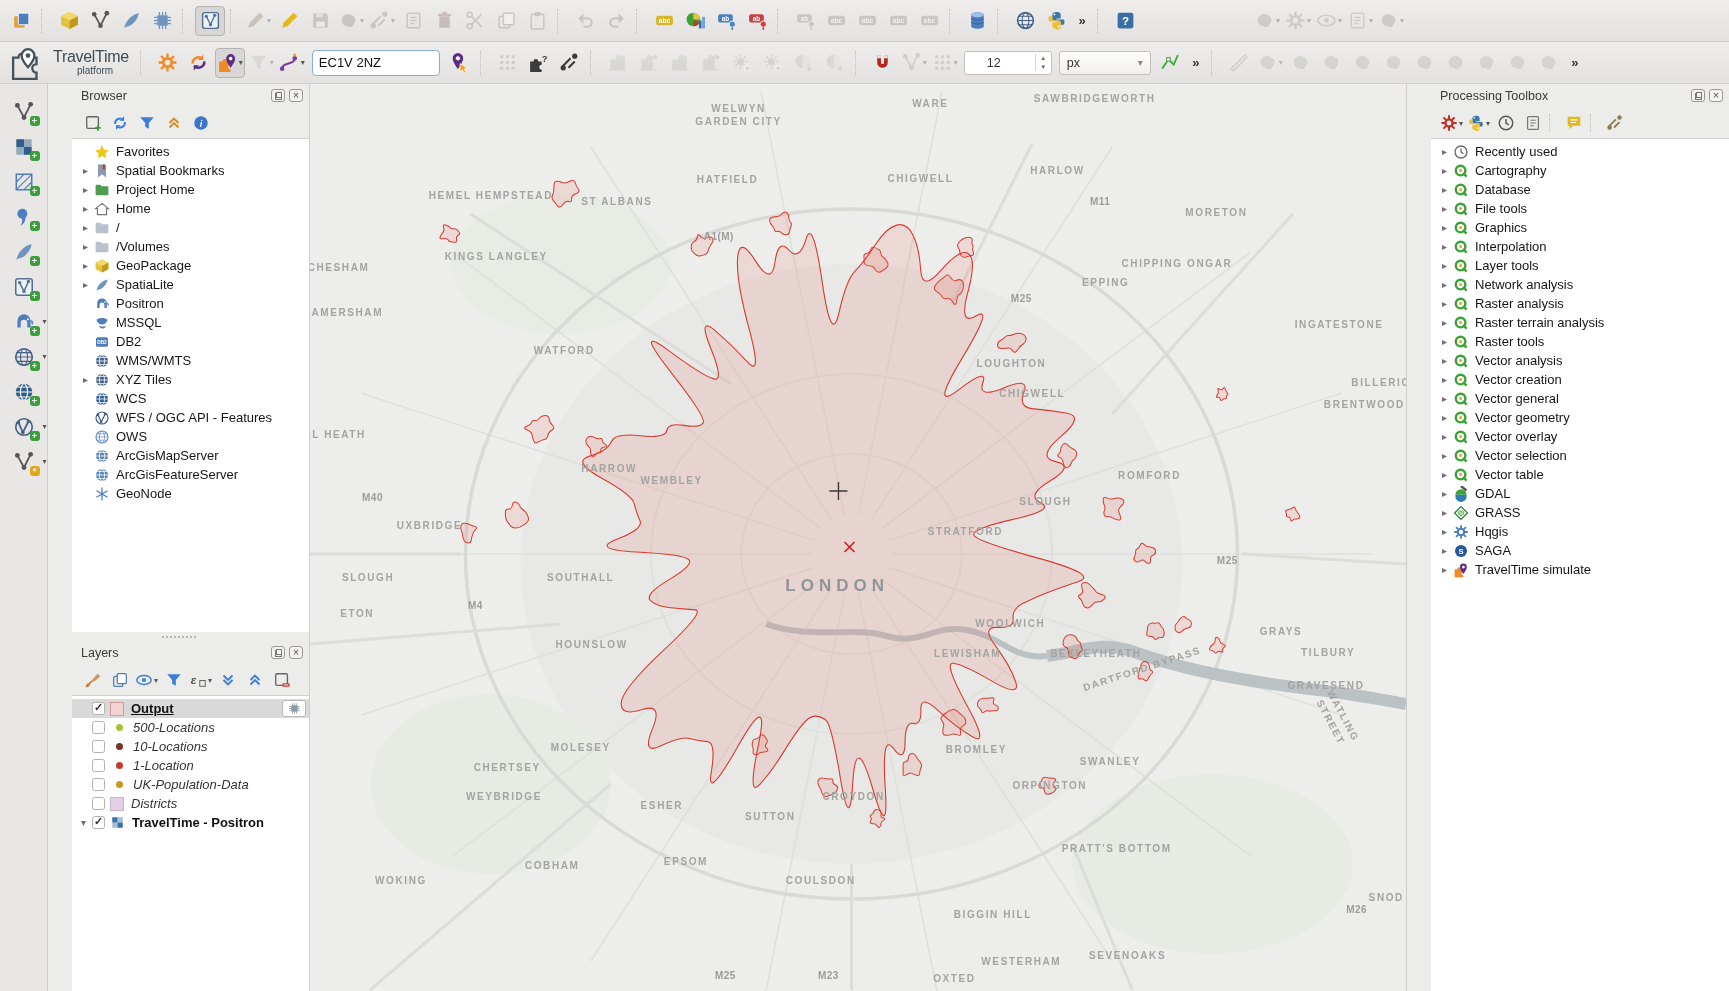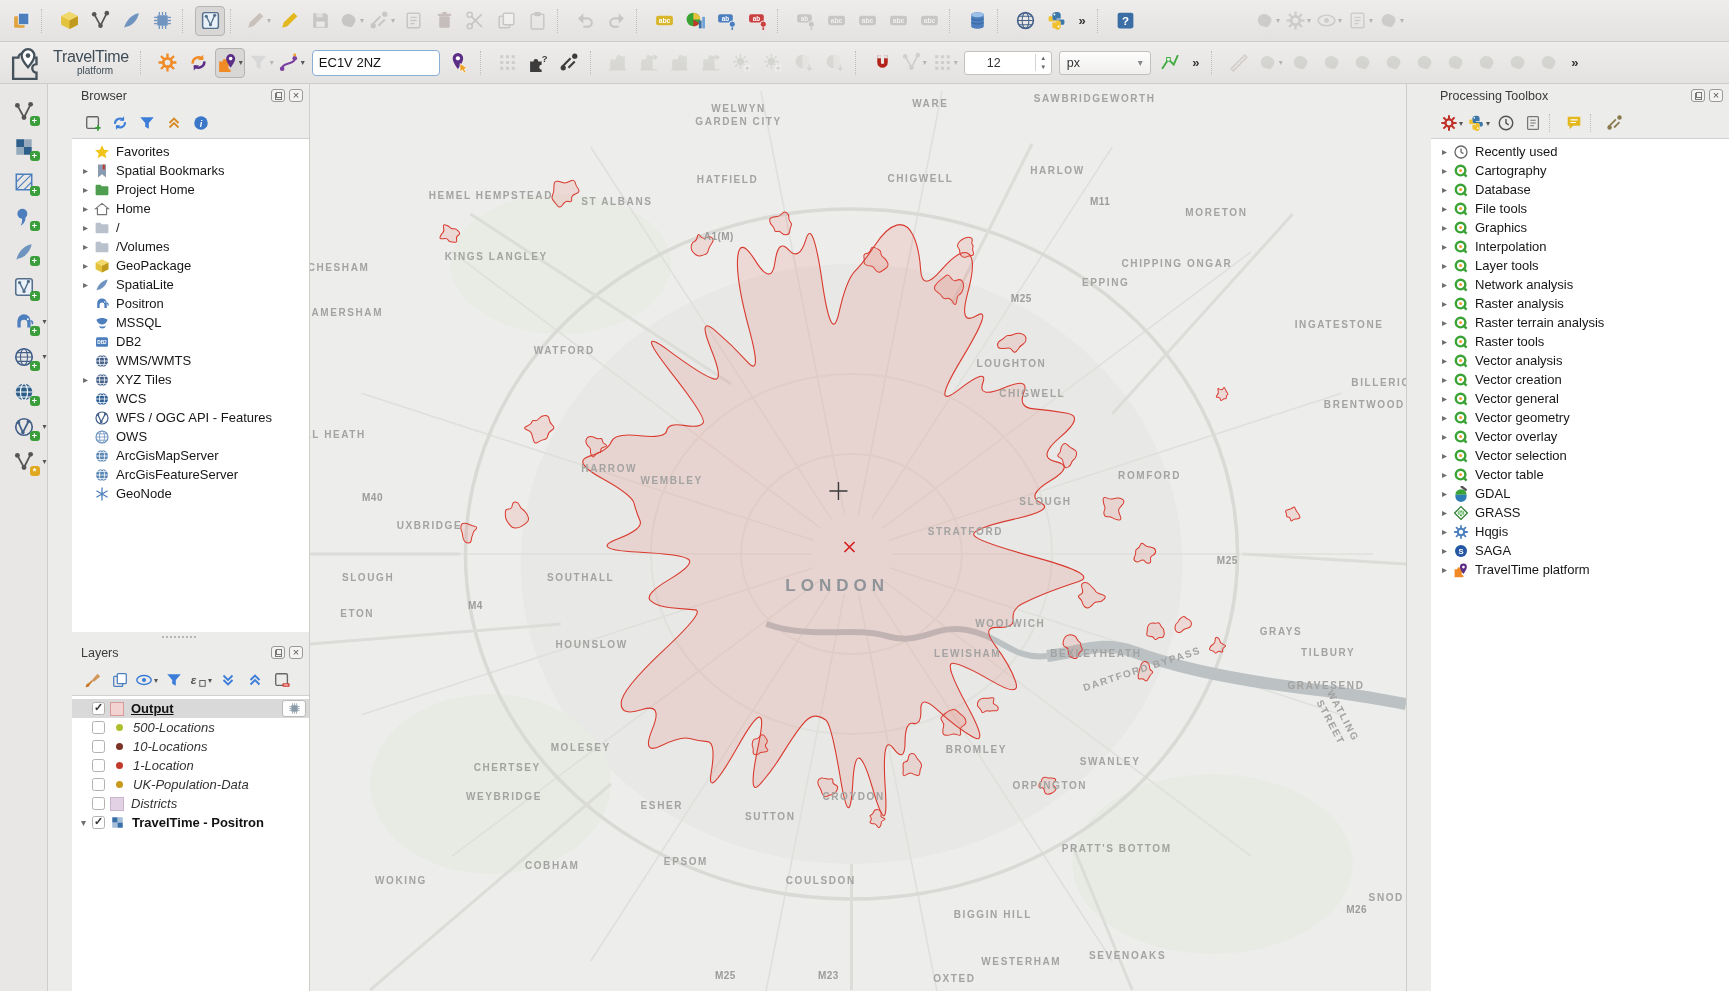--- a/index.html
+++ b/index.html
@@ -1528,19 +1528,19 @@
     <svg class="ic ticon" style="color:#667788">
                 <use href="#sy-saga"></use>
               </svg>
     <span class="tl">SAGA</span>
   </div>
   <div class="ti">
     <span class="exp">▸</span>
     <svg class="ic ticon" style="color:#667788">
                 <use href="#sy-pinpuzzle"></use>
               </svg>
-    <span class="tl">TravelTime platform</span>
+    <span class="tl">TravelTime simulate</span>
   </div>
           </div>
       </section>
     </div>
   </div>
 </div>
 
 </body></html>

